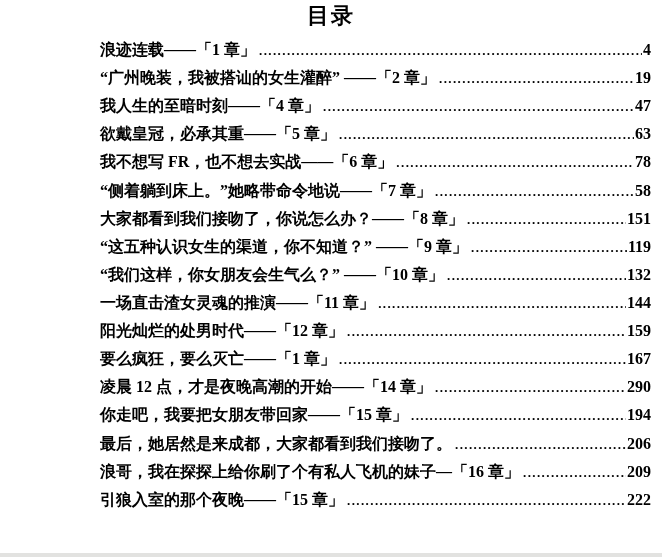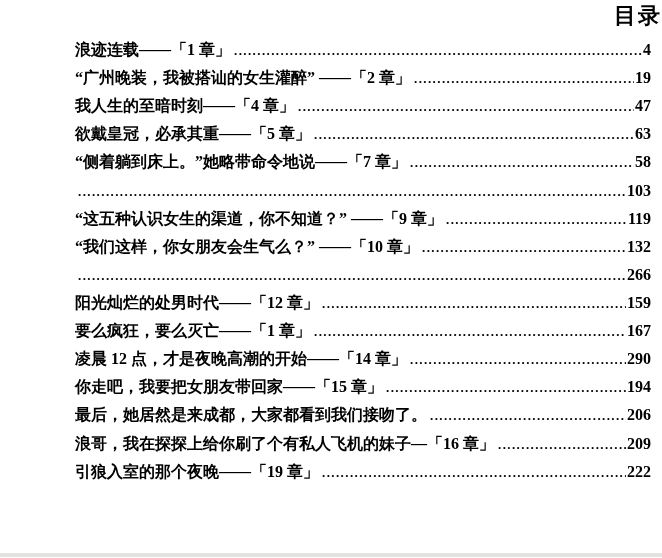--- a/index.html
+++ b/index.html
@@ -10,39 +10,40 @@
     position: relative;
     overflow: hidden;
     color: #000000;
     font-family: "Liberation Serif", "DejaVu Serif", serif;
   }
   .page-title {
     position: absolute;
     top: 1px;
     left: 0;
     width: 100%;
-    text-align: right;
+    text-align: center;
     font-size: 22px;
     font-weight: bold;
     letter-spacing: 2px;
   }
   .toc {
     position: absolute;
     top: 36px;
     left: 75px;
     right: 11px;
   }
   .toc-row {
     display: flex;
     align-items: baseline;
     height: 28.12px;
     line-height: 28.12px;
     font-size: 16px;
     font-weight: bold;
     white-space: nowrap;
+    margin-left: 25px;
   }
   .toc-label { flex: 0 0 auto; }
   .toc-leader {
     flex: 1 1 auto;
     overflow: hidden;
     white-space: nowrap;
     margin: 0 1px 0 3px;
     font-size: 13px;
     letter-spacing: 1.4px;
   }
@@ -83,47 +84,54 @@
     <span class="toc-leader"></span>
     <span class="toc-page-num">47</span>
   </div>
 
   <div class="toc-row">
     <span class="toc-label">欲戴皇冠，必承其重——「5 章」</span>
     <span class="toc-leader"></span>
     <span class="toc-page-num">63</span>
   </div>
 
+  <div class="toc-row">
+    <span class="toc-label">我不想写 FR，也不想去实战——「6 章」</span>
+    <span class="toc-leader"></span>
+    <span class="toc-page-num">78</span>
+  </div>
 
   <div class="toc-row">
     <span class="toc-label">“侧着躺到床上。”她略带命令地说——「7 章」</span>
     <span class="toc-leader"></span>
     <span class="toc-page-num">58</span>
   </div>
 
   <div class="toc-row">
+    <span class="toc-label">大家都看到我们接吻了，你说怎么办？——「8 章」</span>
     <span class="toc-leader"></span>
-    <span class="toc-page-num">103</span>
+    <span class="toc-page-num">151</span>
   </div>
 
   <div class="toc-row">
     <span class="toc-label">“这五种认识女生的渠道，你不知道？” ——「9 章」</span>
     <span class="toc-leader"></span>
     <span class="toc-page-num">119</span>
   </div>
 
   <div class="toc-row">
     <span class="toc-label">“我们这样，你女朋友会生气么？” ——「10 章」</span>
     <span class="toc-leader"></span>
     <span class="toc-page-num">132</span>
   </div>
 
   <div class="toc-row">
+    <span class="toc-label">一场直击渣女灵魂的推演——「11 章」</span>
     <span class="toc-leader"></span>
-    <span class="toc-page-num">266</span>
+    <span class="toc-page-num">144</span>
   </div>
 
   <div class="toc-row">
     <span class="toc-label">阳光灿烂的处男时代——「12 章」</span>
     <span class="toc-leader"></span>
     <span class="toc-page-num">159</span>
   </div>
 
   <div class="toc-row">
     <span class="toc-label">要么疯狂，要么灭亡——「1 章」</span>
@@ -149,19 +157,19 @@
     <span class="toc-page-num">206</span>
   </div>
 
   <div class="toc-row">
     <span class="toc-label">浪哥，我在探探上给你刷了个有私人飞机的妹子—「16 章」</span>
     <span class="toc-leader"></span>
     <span class="toc-page-num">209</span>
   </div>
 
   <div class="toc-row">
-    <span class="toc-label">引狼入室的那个夜晚——「19 章」</span>
+    <span class="toc-label">引狼入室的那个夜晚——「15 章」</span>
     <span class="toc-leader"></span>
     <span class="toc-page-num">222</span>
   </div>
 </div>
 
 <div class="bottom-strip"></div>
 
 </body></html>

